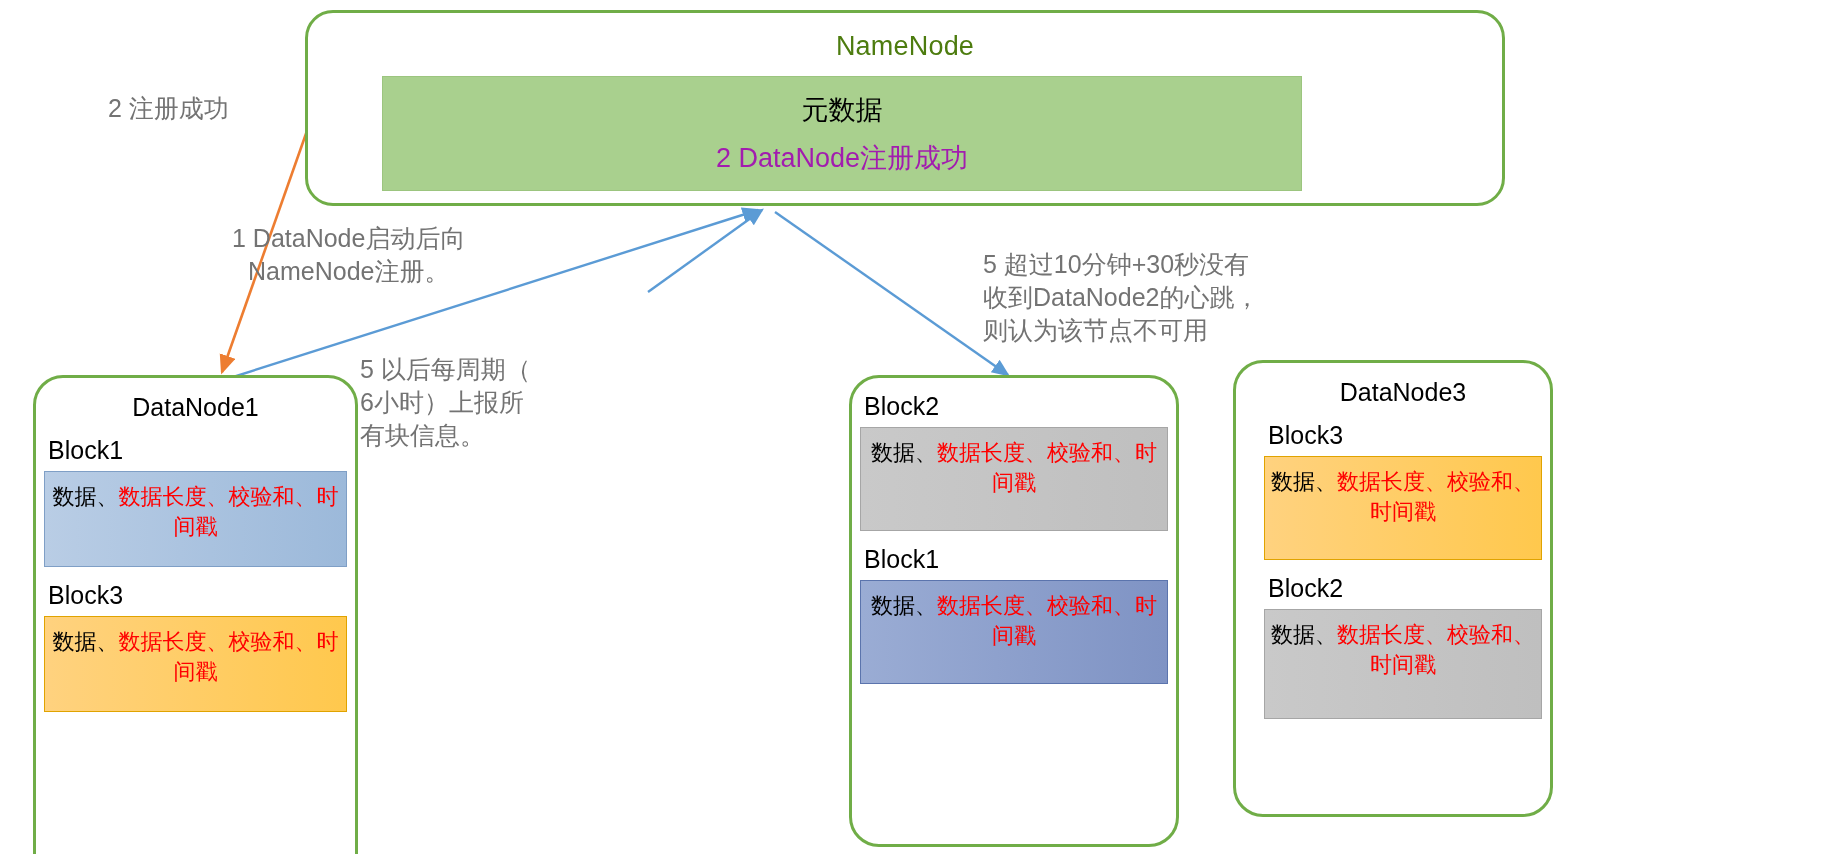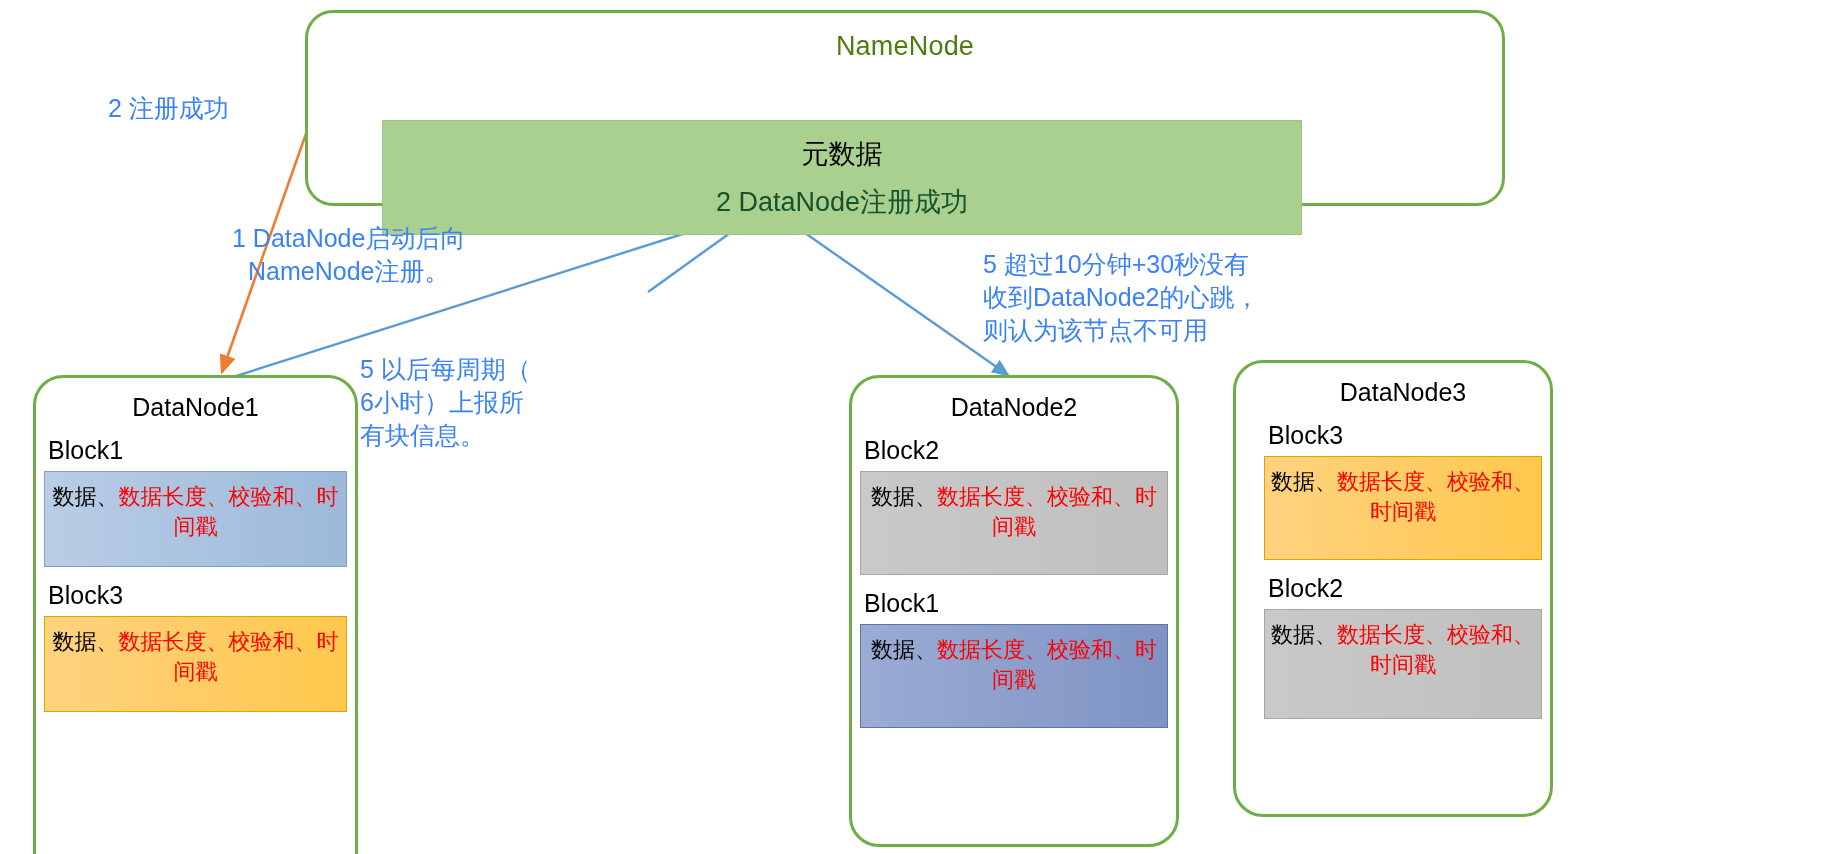--- a/index.html
+++ b/index.html
@@ -46,38 +46,37 @@
   #metadata-box {
     position: absolute;
     left: 74px;
     top: 63px;
     width: 920px;
     height: 115px;
     background: #a9d08e;
     border: 1px solid #9cc57f;
     box-sizing: border-box;
     text-align: center;
-    margin-top: 44px;
   }
   #metadata-title {
     font-size: 27px;
     color: #000;
     margin-top: 15px;
   }
   #metadata-sub {
     font-size: 27px;
-    color: #14532d;
+    color: #a21caf;
     margin-top: 12px;
   }
 
   
   .annot {
     position: absolute;
     font-size: 25px;
-    color: #3b82f6;
+    color: #737373;
     line-height: 1.32;
     white-space: pre-line;
   }
   #annot-2 { left: 108px; top: 92px; font-size: 25px; }
   #annot-1 { left: 232px; top: 222px; text-align: center; }
   #annot-3 { left: 360px; top: 353px; }
   #annot-4 { left: 645px; top: 248px; }
   #annot-5 { left: 983px; top: 248px; }
 
   
@@ -185,21 +184,20 @@
       <span class="seg-black">数据、</span><span class="seg-red">数据长度、校验和、时间戳</span>
     </div>
 
     <div class="block-label">Block3</div>
     <div class="block-box fill-orange h96">
       <span class="seg-black">数据、</span><span class="seg-red">数据长度、校验和、时间戳</span>
     </div>
   </div>
 
   <div class="datanode" id="dn2">
-    <div class="dn-title">DataNode2</div>
 
     <div class="block-label">Block2</div>
     <div class="block-box fill-gray h104">
       <span class="seg-black">数据、</span><span class="seg-red">数据长度、校验和、时间戳</span>
     </div>
 
     <div class="block-label">Block1</div>
     <div class="block-box fill-blue-dark h104">
       <span class="seg-black">数据、</span><span class="seg-red">数据长度、校验和、时间戳</span>
     </div>

